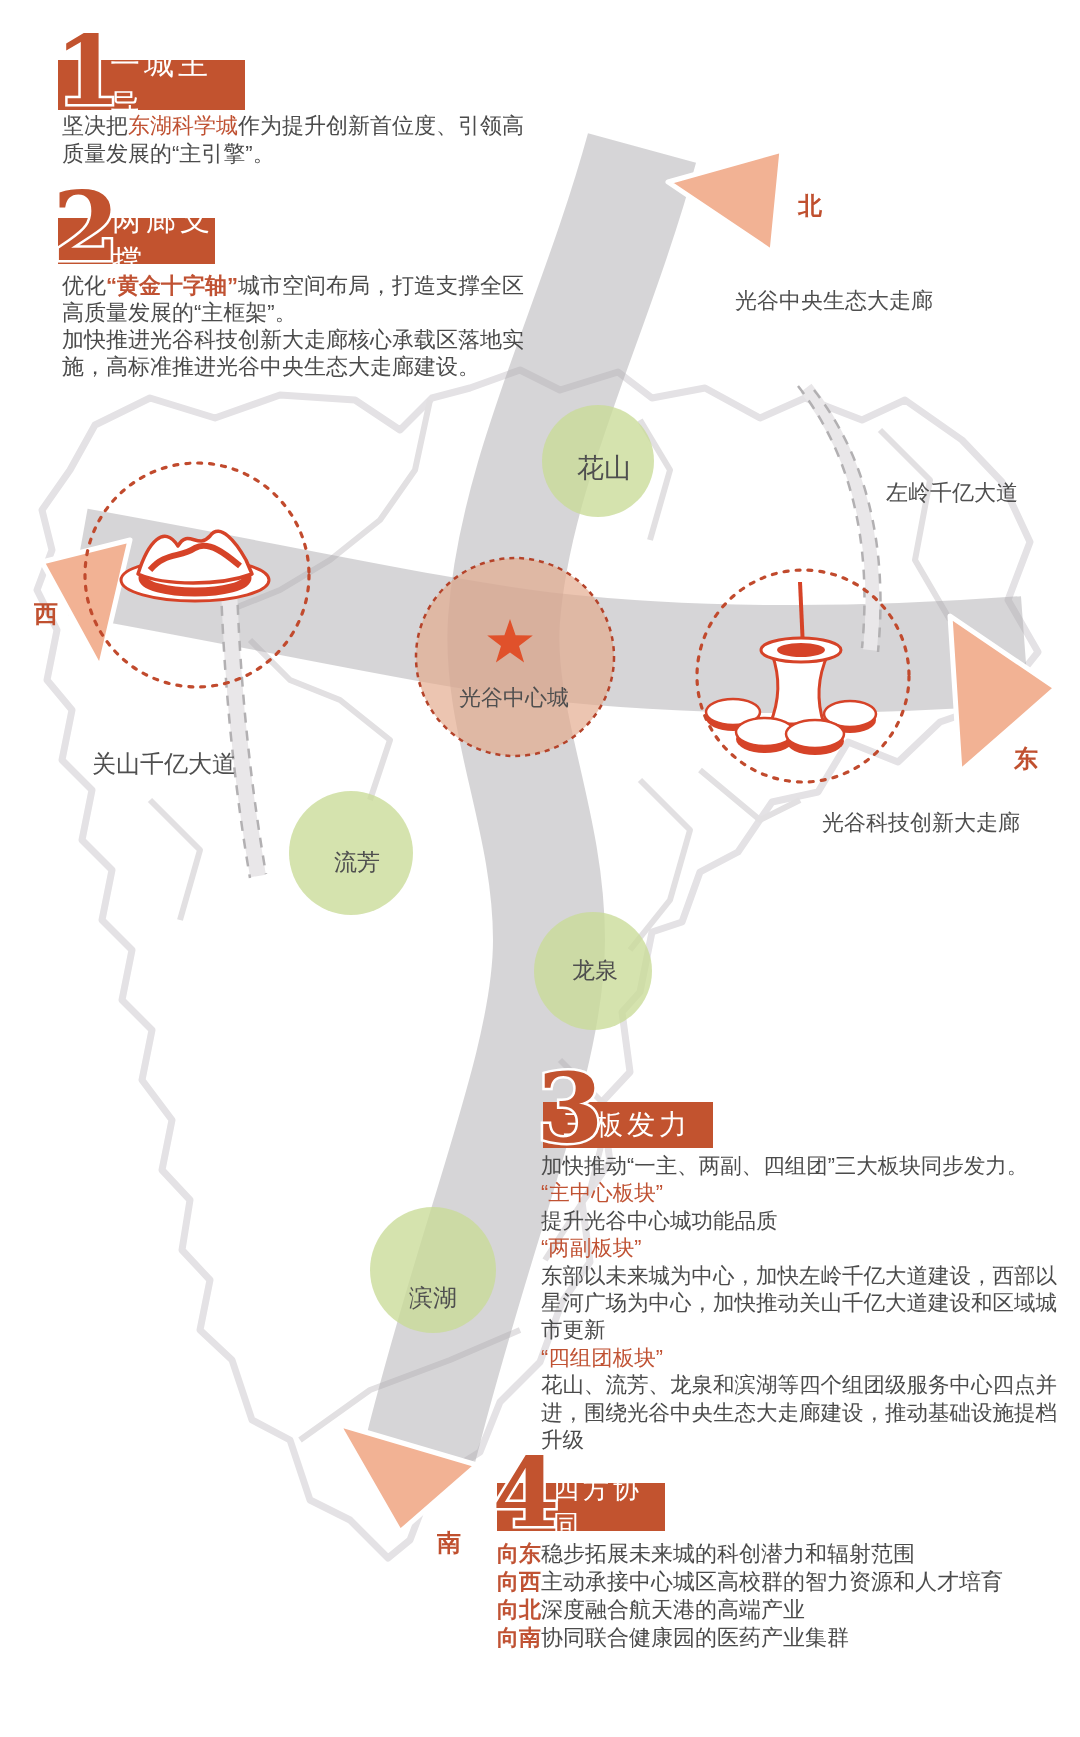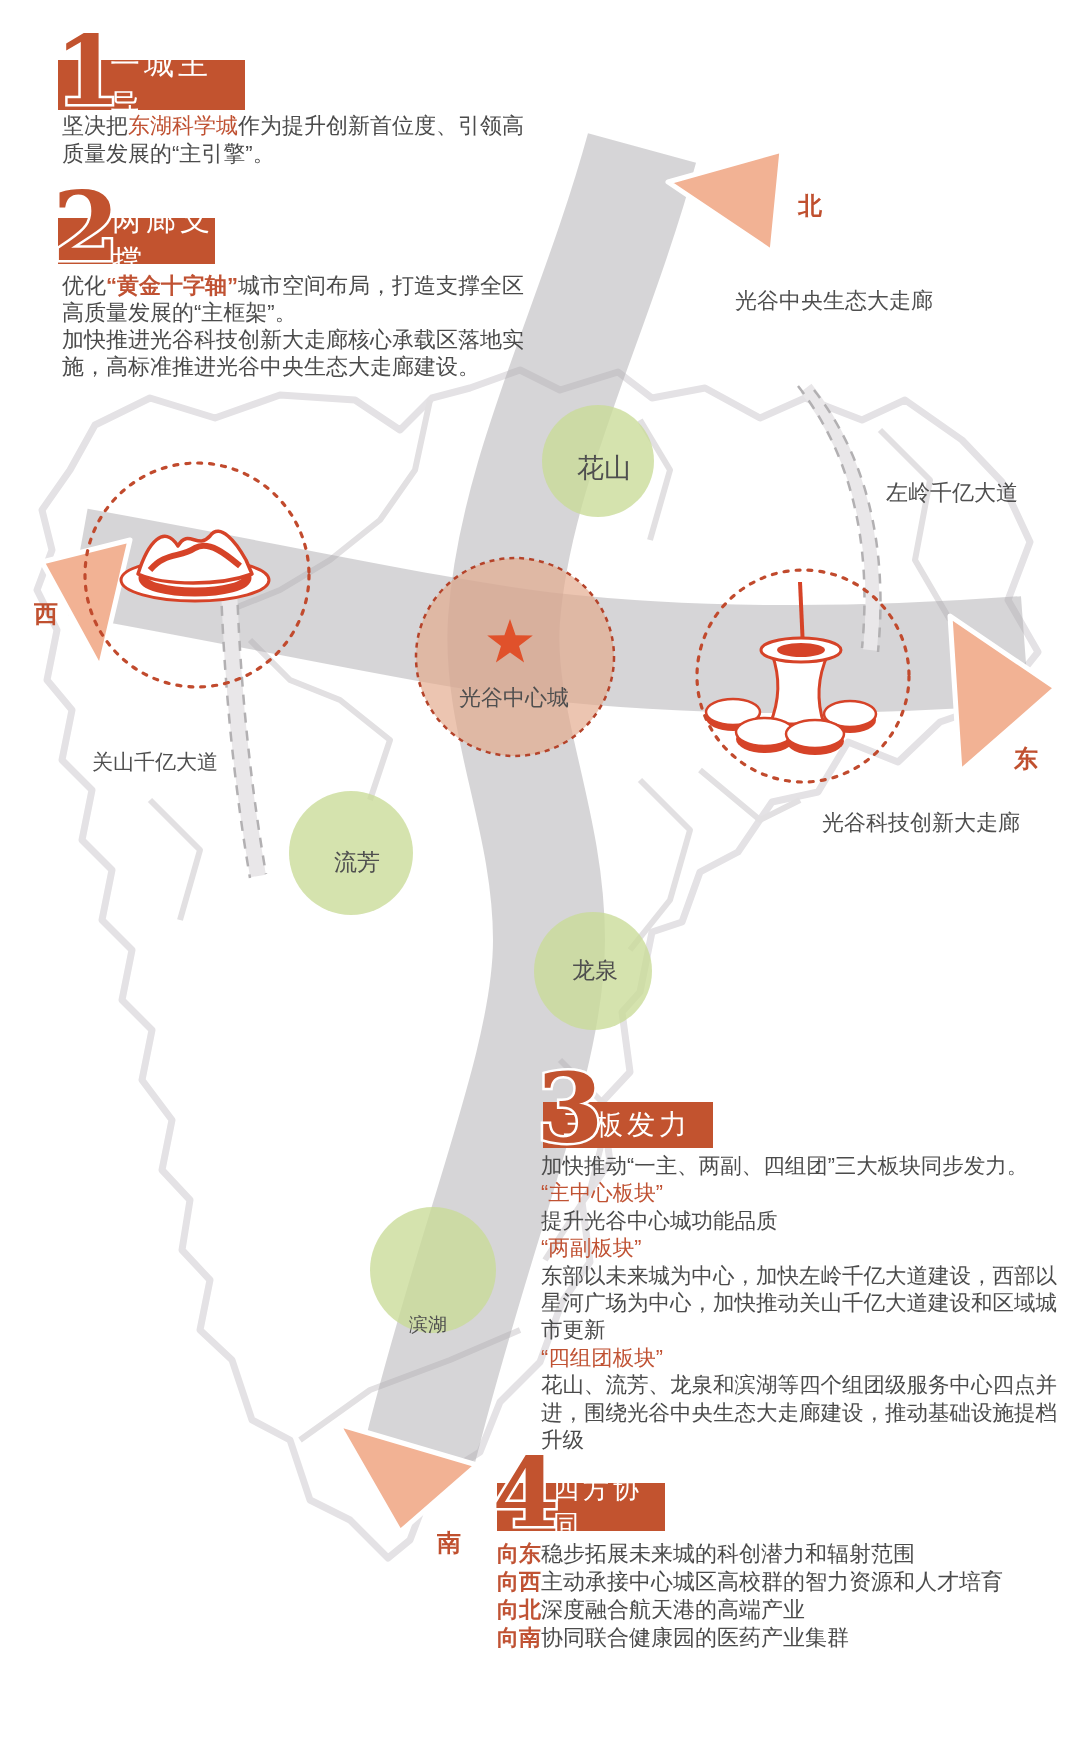--- a/index.html
+++ b/index.html
@@ -114,28 +114,28 @@
     </g>
   </svg>
 
   <div class="compass" style="left:798px; top:190px; font-size:24px;">北</div>
   <div class="compass" style="left:34px;  top:598px; font-size:24px;">西</div>
   <div class="compass" style="left:1014px;top:743px; font-size:24px;">东</div>
   <div class="compass" style="left:437px; top:1527px;font-size:24px;">南</div>
 
   <div class="map-label" style="left:735px; top:286px; font-size:22px;">光谷中央生态大走廊</div>
   <div class="map-label" style="left:886px; top:478px; font-size:22px;">左岭千亿大道</div>
-  <div class="map-label" style="left:92px; top:748px; font-size:21px;">关山千亿大道</div>
+  <div class="map-label" style="left:92px; top:748px; font-size:24px;">关山千亿大道</div>
   <div class="map-label" style="left:822px; top:808px; font-size:22px;">光谷科技创新大走廊</div>
   <div class="map-label" style="left:459px; top:683px; font-size:22px;">光谷中心城</div>
 
   <div class="map-label" style="left:577px; top:450px; font-size:27px;">花山</div>
   <div class="map-label" style="left:334px; top:847px; font-size:23px;">流芳</div>
   <div class="map-label" style="left:572px; top:955px; font-size:23px;">龙泉</div>
-  <div class="map-label" style="left:409px; top:1312px; font-size:19px;">滨湖</div>
+  <div class="map-label" style="left:409px; top:1282px; font-size:24px;">滨湖</div>
 
   <svg class="digit-svg" style="left:62px; top:32px;" width="52" height="76" viewBox="0 0 52 76">
     <text x="26" y="72" text-anchor="middle" font-size="96">1</text>
   </svg>
   <div class="hdr-box" style="left:58px; top:60px; width:187px; height:50px; padding-left:52px; font-size:30px;">
     <span>一城主导</span>
   </div>
   <div class="body-text" style="left:62px; top:112px; width:472px; font-size:22px; line-height:27.5px;">
     <p><span>坚决把</span><span class="hl">东湖科学城</span><span>作为提升创新首位度、引领高质量发展的“主引擎”。</span></p>
   </div>

